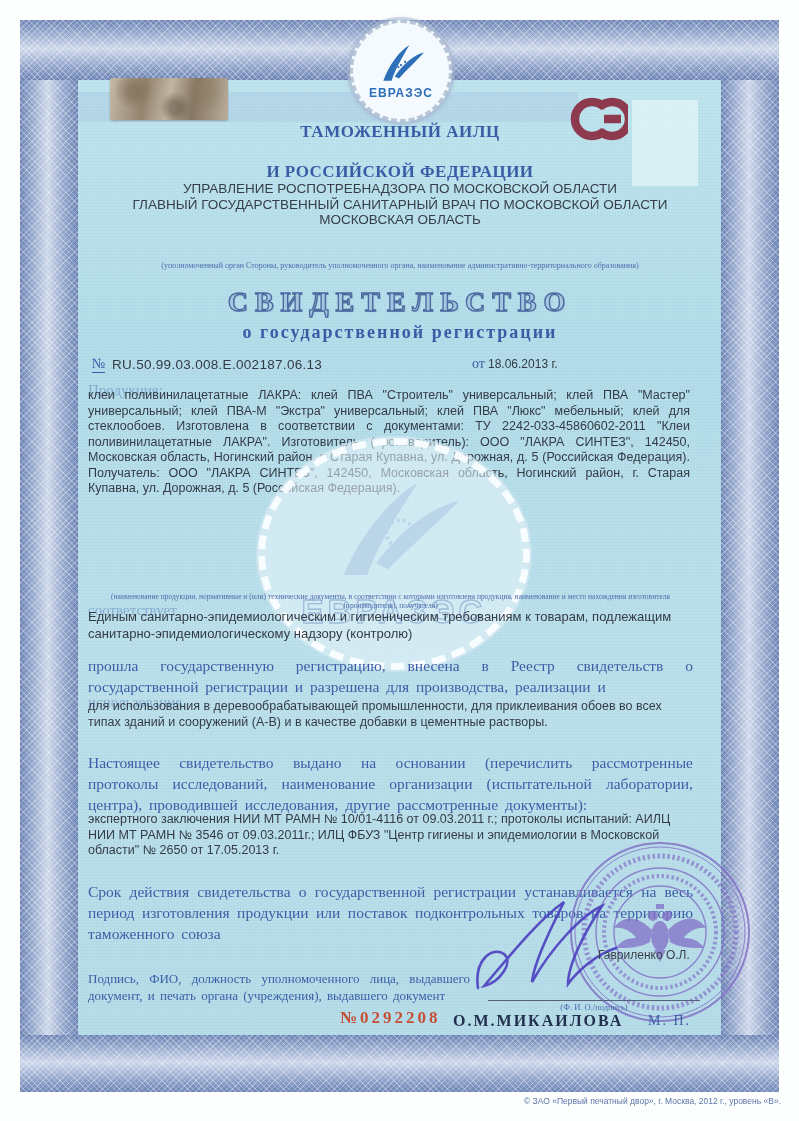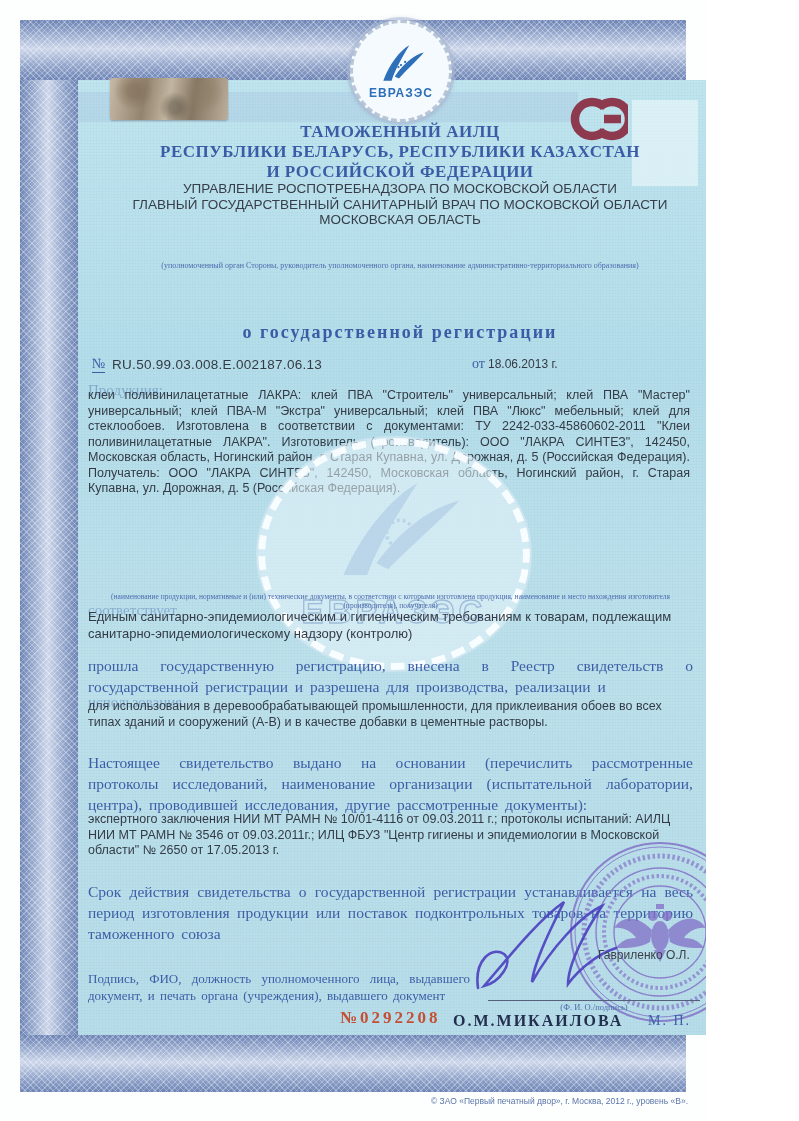--- a/index.html
+++ b/index.html
@@ -1,16 +1,16 @@
 <!DOCTYPE html>
 <html><head>
 <meta charset="utf-8">
 <style>
   html,body{margin:0;padding:0;background:#ffffff;}
-  .page{position:relative;width:706px;height:1121px;background:#fdfefe;overflow:hidden;
+  .page{position:relative;width:799px;height:1121px;background:#fdfefe;overflow:hidden;
         font-family:"Liberation Serif",serif;}
   .abs{position:absolute;}
   .serif{font-family:"Liberation Serif",serif;}
   .blue{color:#3c5ea6;}
   .center{text-align:center;}
   .just{text-align:justify;}
 
   
   .band{position:absolute;background-color:#8096c1;}
   .band.h{background-image:
@@ -119,27 +119,27 @@
 
   <div class="abs" style="left:556px;top:94px;">
     <svg width="72" height="50" viewBox="0 0 144 100">
       <path d="M 96 26 A 34 34 0 1 0 96 74" fill="none" stroke="#8e3a4e" stroke-width="17"></path>
       <path d="M 88 26 A 34 34 0 1 1 88 74" fill="none" stroke="#8e3a4e" stroke-width="17"></path>
       <line x1="96" y1="50" x2="130" y2="50" stroke="#8e3a4e" stroke-width="17"></line>
     </svg>
   </div>
 
   <div class="abs center h-serif" style="left:100px;top:122px;width:600px;">ТАМОЖЕННЫЙ АИЛЦ</div>
-  <div class="abs center h-serif" style="left:100px;top:142px;width:600px;">РЕСПУБЛИКИ БЕЛАРУСЬ, РЕСПУБЛИКИ КАЗАХСТАН</div>
   <div class="abs center h-serif" style="left:100px;top:162px;width:600px;">И РОССИЙСКОЙ ФЕДЕРАЦИИ</div>
   <div class="abs center h-sans" style="left:100px;top:181px;width:600px;">УПРАВЛЕНИЕ РОСПОТРЕБНАДЗОРА ПО МОСКОВСКОЙ ОБЛАСТИ</div>
   <div class="abs center h-sans" style="left:100px;top:196.5px;width:600px;">ГЛАВНЫЙ ГОСУДАРСТВЕННЫЙ САНИТАРНЫЙ ВРАЧ ПО МОСКОВСКОЙ ОБЛАСТИ</div>
   <div class="abs center h-sans" style="left:100px;top:212px;width:600px;">МОСКОВСКАЯ ОБЛАСТЬ</div>
   <div class="abs center caption" style="left:100px;top:261px;width:600px;">(уполномоченный орган Стороны, руководитель уполномоченного органа, наименование административно-территориального образования)</div>
 
+  <div class="abs center doc-title" style="left:100px;top:286px;width:600px;">СВИДЕТЕЛЬСТВО</div>
   <div class="abs center doc-sub" style="left:100px;top:322px;width:600px;">о государственной регистрации</div>
 
   <div class="abs blue serif" style="left:92px;top:356px;font-size:14px;border-bottom:1px solid #3c5ea6;">№</div>
   <div class="abs typed" style="left:112px;top:357px;font-size:13.5px;letter-spacing:.3px;">RU.50.99.03.008.E.002187.06.13</div>
   <div class="abs blue serif" style="left:472px;top:356px;font-size:14px;">от</div>
   <div class="abs typed" style="left:488px;top:357px;font-size:12px;">18.06.2013 г.</div>
 
   <div class="abs faint-label" style="left:88px;top:382px;">Продукция:</div>
   <div class="abs typed just" style="left:88px;top:388px;width:602px;">клеи поливинилацетатные ЛАКРА: клей ПВА "Строитель" универсальный; клей ПВА "Мастер" универсальный; клей ПВА-М "Экстра" универсальный; клей ПВА "Люкс" мебельный; клей для стеклообоев. Изготовлена в соответствии с документами: ТУ 2242-033-45860602-2011 "Клеи поливинилацетатные ЛАКРА". Изготовитель (производитель): ООО "ЛАКРА СИНТЕЗ", 142450, Московская область, Ногинский район, г. Старая Купавна, ул. Дорожная, д. 5 (Российская Федерация).  Получатель: ООО "ЛАКРА СИНТЕЗ", 142450, Московская область, Ногинский район, г. Старая Купавна, ул. Дорожная, д. 5 (Российская Федерация).</div>
 

